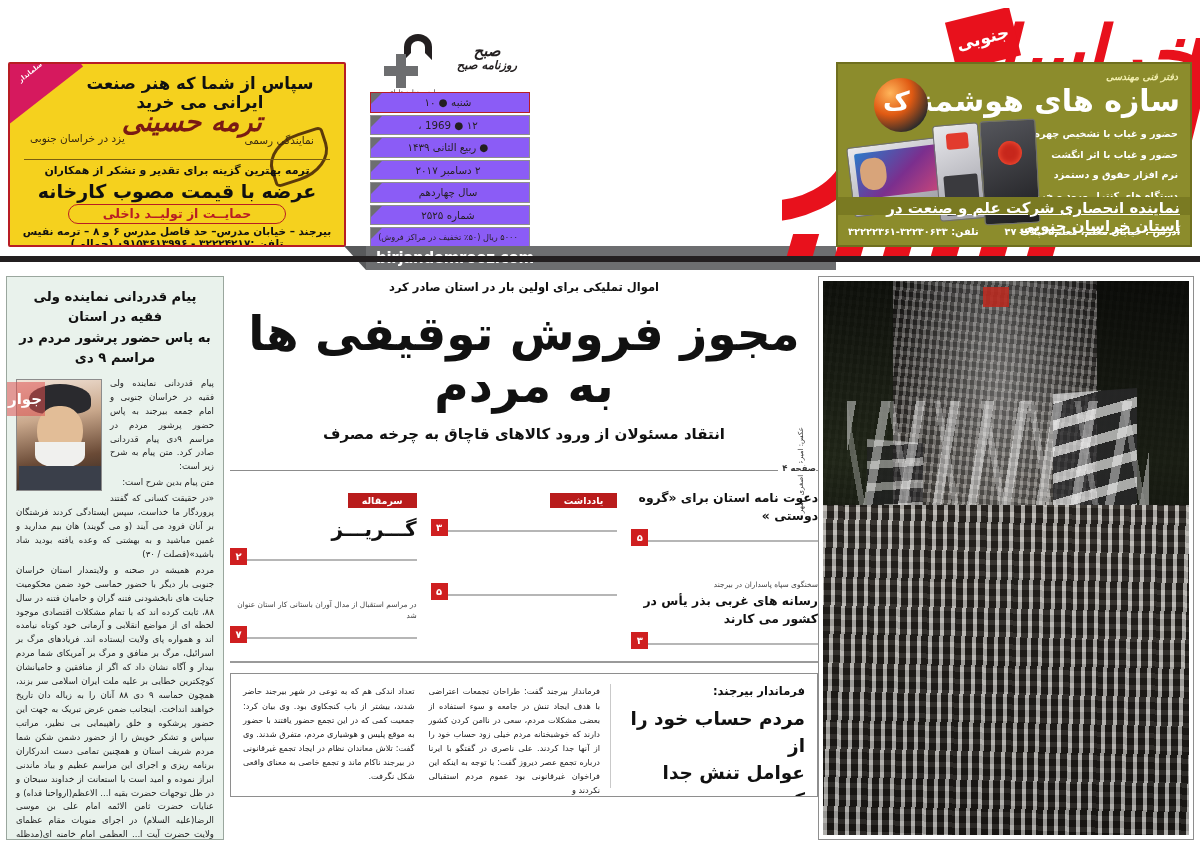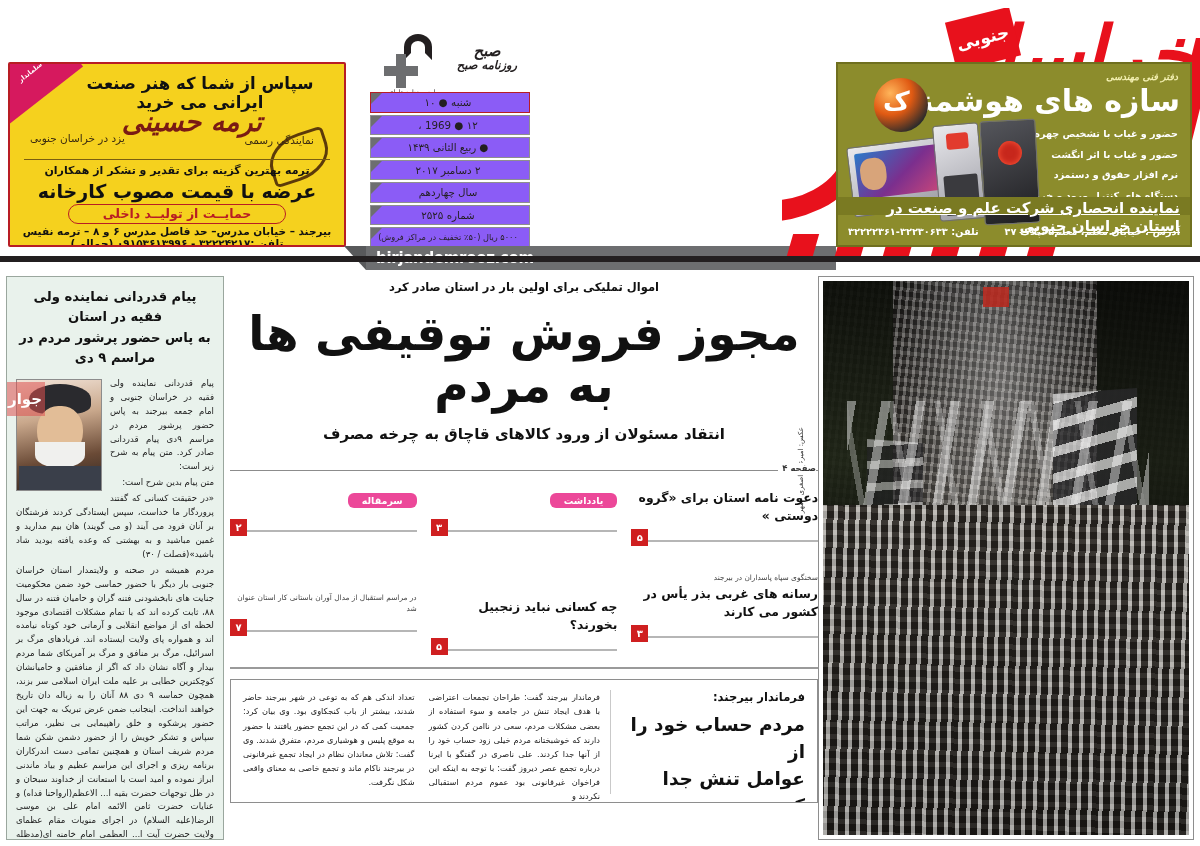--- a/index.html
+++ b/index.html
@@ -201,22 +201,22 @@
   .subhead { text-align: center; font-size: 15px; font-weight: bold; color: #111; margin-top: 14px; }
 
   .pagemark { position: relative; margin-top: 22px; height: 14px; }
   .pagemark .lbl { position: absolute; right: 2px; top: -2px; font-size: 8.5px; font-weight: bold; color: #333; background:#fff; padding-left:4px; z-index:2;}
   .pagemark .ln { position: absolute; left: 0; right: 0; top: 5px; border-top: 1px solid #8c8c8c; }
 
   .index { margin-top: 10px; }
   .idx-row { display: flex; gap: 14px; margin-bottom: 13px; }
   .idx-cell { flex: 1; position: relative; min-height: 70px; }
   .idx-tag {
-    display: inline-block; background: #ec4899; color: #fff; font-size: 9.5px;
-    font-weight: bold; padding: 2px 14px; margin-bottom: 7px; border-radius: 6px;
+    display: inline-block; background: #b91c1c; color: #fff; font-size: 9.5px;
+    font-weight: bold; padding: 2px 14px; margin-bottom: 7px;
   }
   .idx-over { font-size: 7.4px; color: #444; line-height: 1.5; margin-bottom: 2px; }
   .idx-title { font-size: 12.4px; font-weight: bold; color: #111; line-height: 1.45; }
   .idx-title.big { font-size: 20px; letter-spacing: 4px; }
   .idx-foot { position: relative; height: 18px; margin-top: 4px; }
   .idx-foot .ln { position: absolute; left: 0; right: 0; top: 11px; border-top: 2px solid #b6b6b6; }
   .idx-num {
     position: absolute; left: 0; top: 0; background: #cf1f20; color: #fff;
     font-size: 10px; font-weight: bold; width: 17px; height: 17px;
     line-height: 17px; text-align: center; z-index: 2;
@@ -459,38 +459,38 @@
           </div>
           <div class="idx-cell">
             <div class="idx-tag">یادداشت</div>
             <div class="idx-foot">
               <span class="ln"></span>
               <span class="idx-num">۳</span>
             </div>
           </div>
           <div class="idx-cell">
             <div class="idx-tag">سرمقاله</div>
+            <div class="idx-title big">گـــریـــز</div>
             <div class="idx-foot">
               <span class="ln"></span>
               <span class="idx-num">۲</span>
             </div>
           </div>
         </div>
 
         <div class="idx-row">
           <div class="idx-cell">
             <div class="idx-over">سخنگوی سپاه پاسداران در بیرجند</div>
             <div class="idx-title">رسانه های غربی بذر یأس در کشور می کارند</div>
             <div class="idx-foot">
               <span class="ln"></span>
               <span class="idx-num">۳</span>
             </div>
           </div>
           <div class="idx-cell">
-            <div class="idx-title" style="margin-top:26px">چه کسانی نباید زنجبیل بخورند؟</div>
             <div class="idx-foot">
               <span class="ln"></span>
               <span class="idx-num">۵</span>
             </div>
           </div>
           <div class="idx-cell">
             <div class="idx-over" style="margin-top:20px">در مراسم استقبال از مدال آوران باستانی کار استان عنوان شد</div>
             <div class="idx-foot">
               <span class="ln"></span>
               <span class="idx-num">۷</span>

